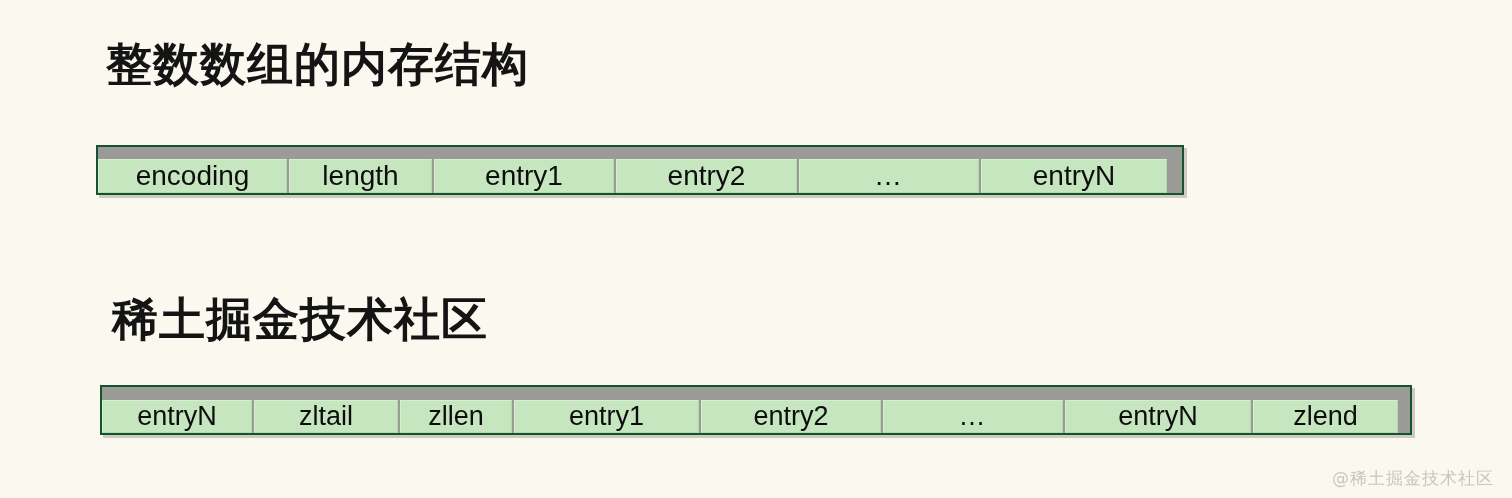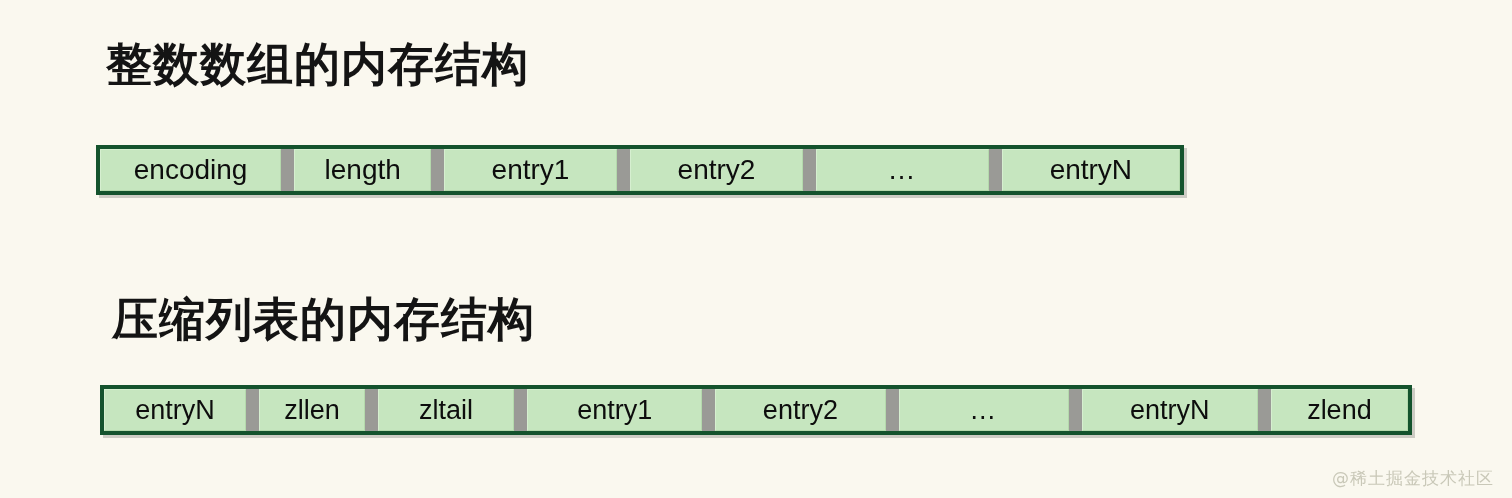--- a/index.html
+++ b/index.html
@@ -42,22 +42,23 @@
     font-size: 46px;
     line-height: 56px;
   }
 
   
   .strip {
     position: absolute;
     display: flex;
     box-sizing: border-box;
     background: #9a9a96;
-    border: 4px solid #14532d;
+    border: 2px solid #14532d;
     box-shadow: 3px 3px 0 rgba(150, 150, 145, 0.45);
+    align-items: flex-end;
   }
   #strip-1 {
     left: 96px;
     top: 145px;
     width: 1088px;
     height: 50px;
   }
   #strip-2 {
     left: 100px;
     top: 385px;
@@ -75,21 +76,21 @@
     display: flex;
     align-items: center;
     justify-content: center;
     font-family: "Liberation Sans", "DejaVu Sans", sans-serif;
     font-size: 28px;
     color: #0d0d0d;
     white-space: nowrap;
     overflow: hidden;
   }
   .cell + .cell {
-    margin-left: 13px;
+    margin-left: 2px;
   }
   #strip-2 .cell {
     font-size: 27px;
   }
 
   .cell-ellipsis {
     letter-spacing: 2px;
   }
 
   
@@ -114,26 +115,26 @@
 
   <div class="strip" id="strip-1">
     <div class="cell" style="width:189px">encoding</div>
     <div class="cell" style="width:143px">length</div>
     <div class="cell" style="width:180px">entry1</div>
     <div class="cell" style="width:181px">entry2</div>
     <div class="cell cell-ellipsis" style="width:180px">…</div>
     <div class="cell" style="width:186px">entryN</div>
   </div>
 
-  <div class="section-title" id="title-2">压缩列表的内存结构</div>
+  <div class="section-title" id="title-2">稀土掘金技术社区</div>
 
   <div class="strip" id="strip-2">
     <div class="cell" style="width:150px">entryN</div>
+    <div class="cell" style="width:144px">zltail</div>
     <div class="cell" style="width:112px">zllen</div>
-    <div class="cell" style="width:144px">zltail</div>
     <div class="cell" style="width:185px">entry1</div>
     <div class="cell" style="width:180px">entry2</div>
     <div class="cell cell-ellipsis" style="width:180px">…</div>
     <div class="cell" style="width:186px">entryN</div>
     <div class="cell" style="width:145px">zlend</div>
   </div>
 
   <div id="watermark">@稀土掘金技术社区</div>
 
 </div>

